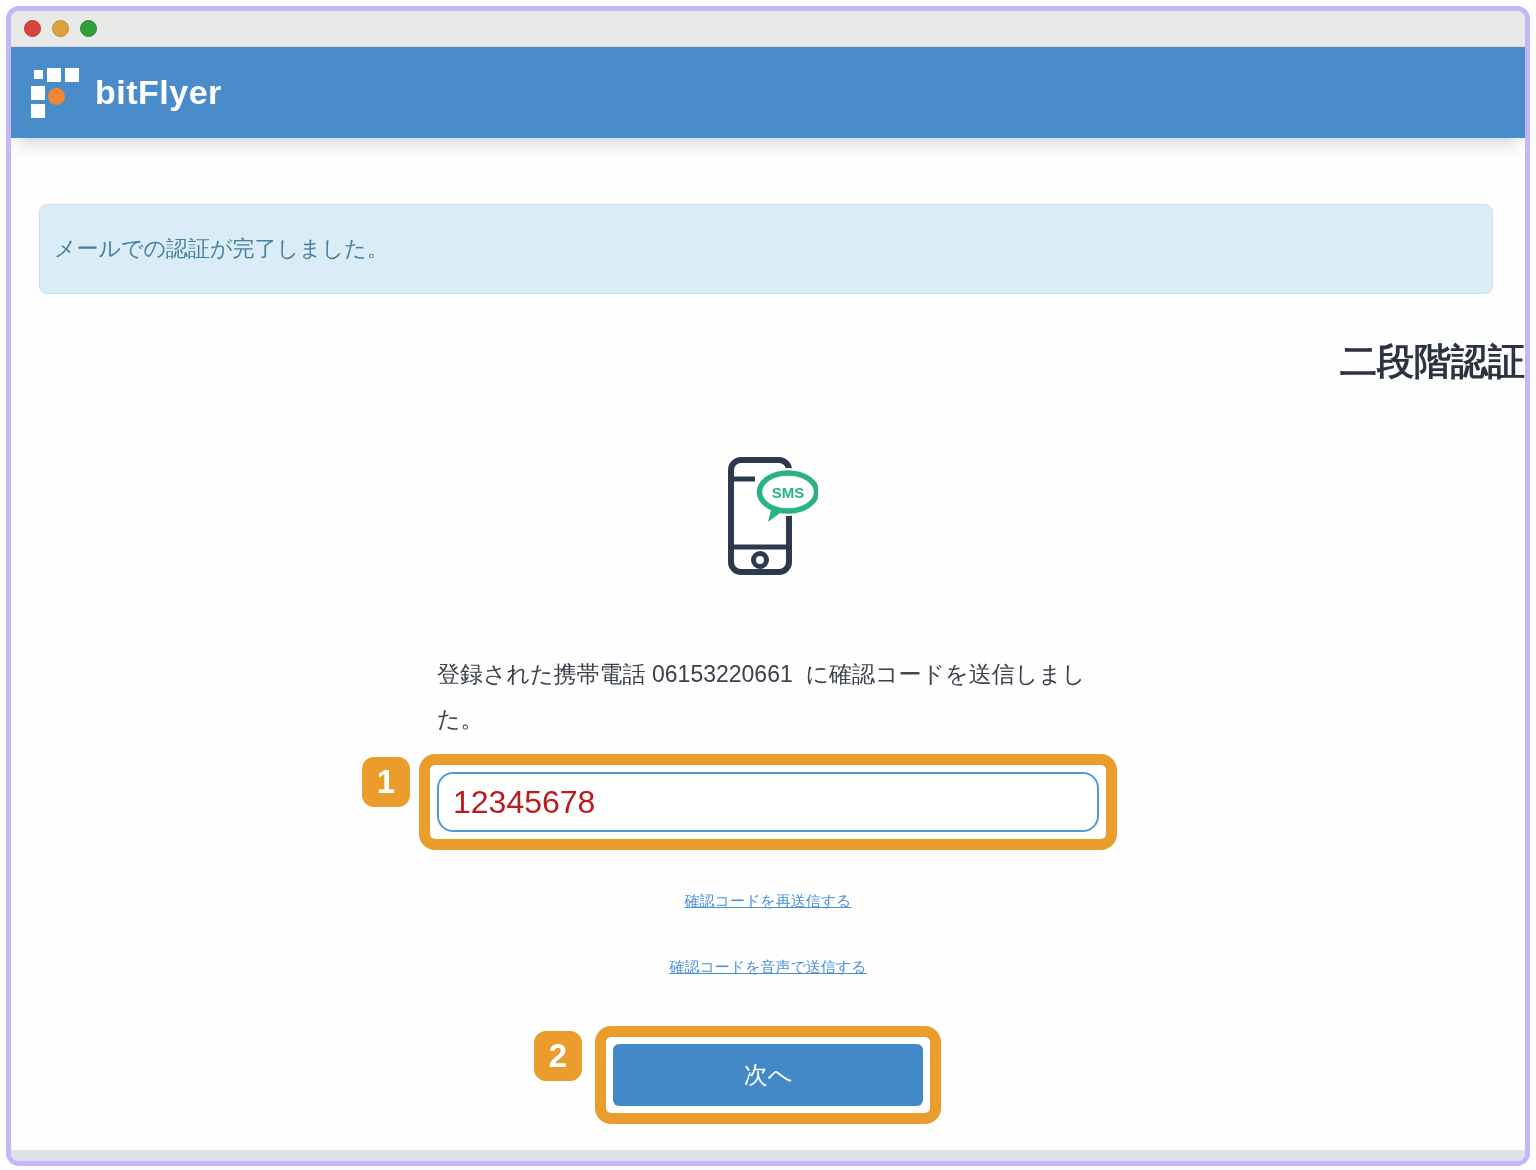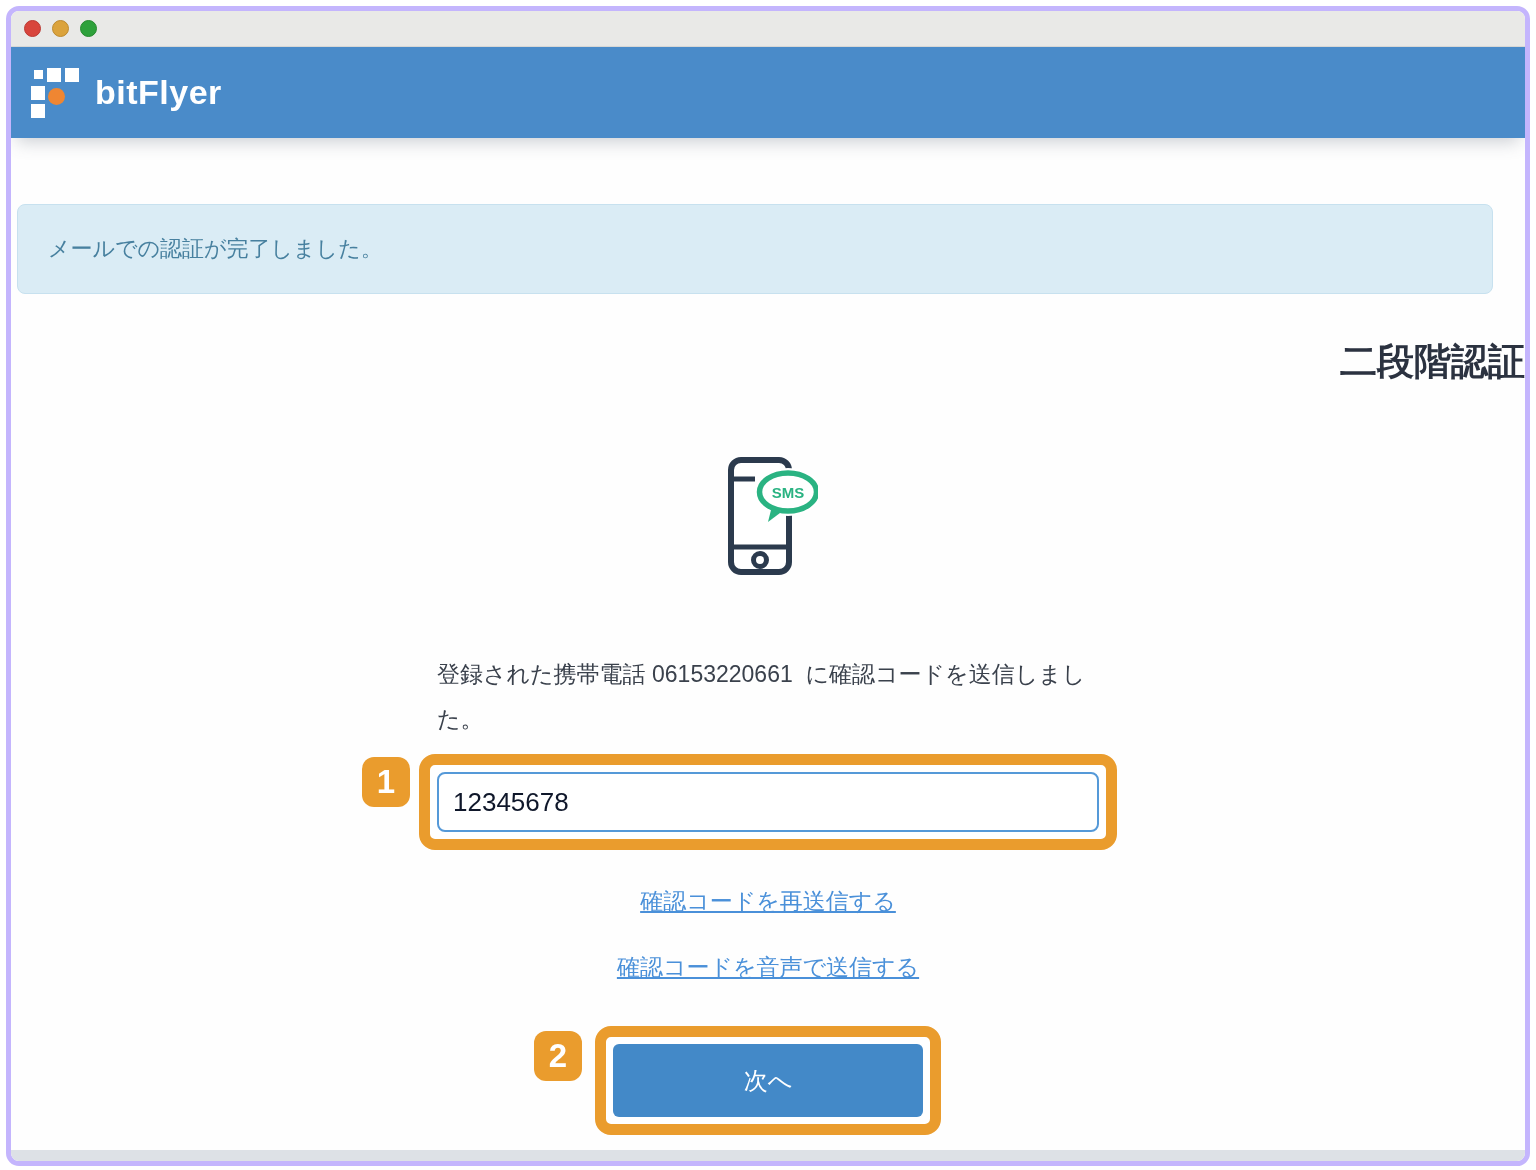--- a/index.html
+++ b/index.html
@@ -77,25 +77,25 @@
   }
   
   .content {
     flex: 1 1 auto;
     background: #fefefe;
     overflow: hidden;
     position: relative;
     z-index: 1;
   }
   .banner {
-    margin: 66px 32px 0 6px;
+    margin: 66px 32px 0 28px;
     background: #daecf5;
     border: 1px solid #c7e1ef;
     border-radius: 8px;
-    padding: 31px 30px;
+    padding: 31px 14px;
     color: #47809f;
     font-size: 22px;
     line-height: 26px;
   }
   .page-title {
     margin: 46px 0 0 0;
     text-align: right;
     color: #2b3240;
     font-size: 37px;
     font-weight: 700;
@@ -138,42 +138,42 @@
     display: flex;
     align-items: center;
     justify-content: center;
   }
   .badge.b1 { left: -68px; top: -8px; }
   .badge.b2 { left: -72px; top: -6px; }
   .code-input {
     width: 100%;
     height: 60px;
     border: 2px solid #5599d8;
-    border-radius: 8px;
+    border-radius: 16px;
     padding: 0 14px;
-    font-size: 26px;
-    color: #0f172a;
+    font-size: 32px;
+    color: #b91c1c;
     font-family: "Liberation Sans", "DejaVu Sans", sans-serif;
     outline: none;
     display: block;
   }
   .link-row { text-align: center; margin-top: 36px; }
   .link-row.second { }
   .link {
     color: #4a90d9;
-    font-size: 23px;
+    font-size: 15px;
     text-decoration: underline;
     line-height: 30px;
   }
   .btn-row { text-align: center; margin-top: 44px; }
   .hl-btn { display: inline-block; }
   .next-btn {
     display: block;
     width: 310px;
-    height: 73px;
+    height: 62px;
     background: #4389c8;
     color: #ffffff;
     border: none;
     border-radius: 6px;
     font-size: 24px;
     font-family: "Liberation Sans", "DejaVu Sans", sans-serif;
     cursor: pointer;
   }
   .footer-strip {
     flex: 0 0 auto;

